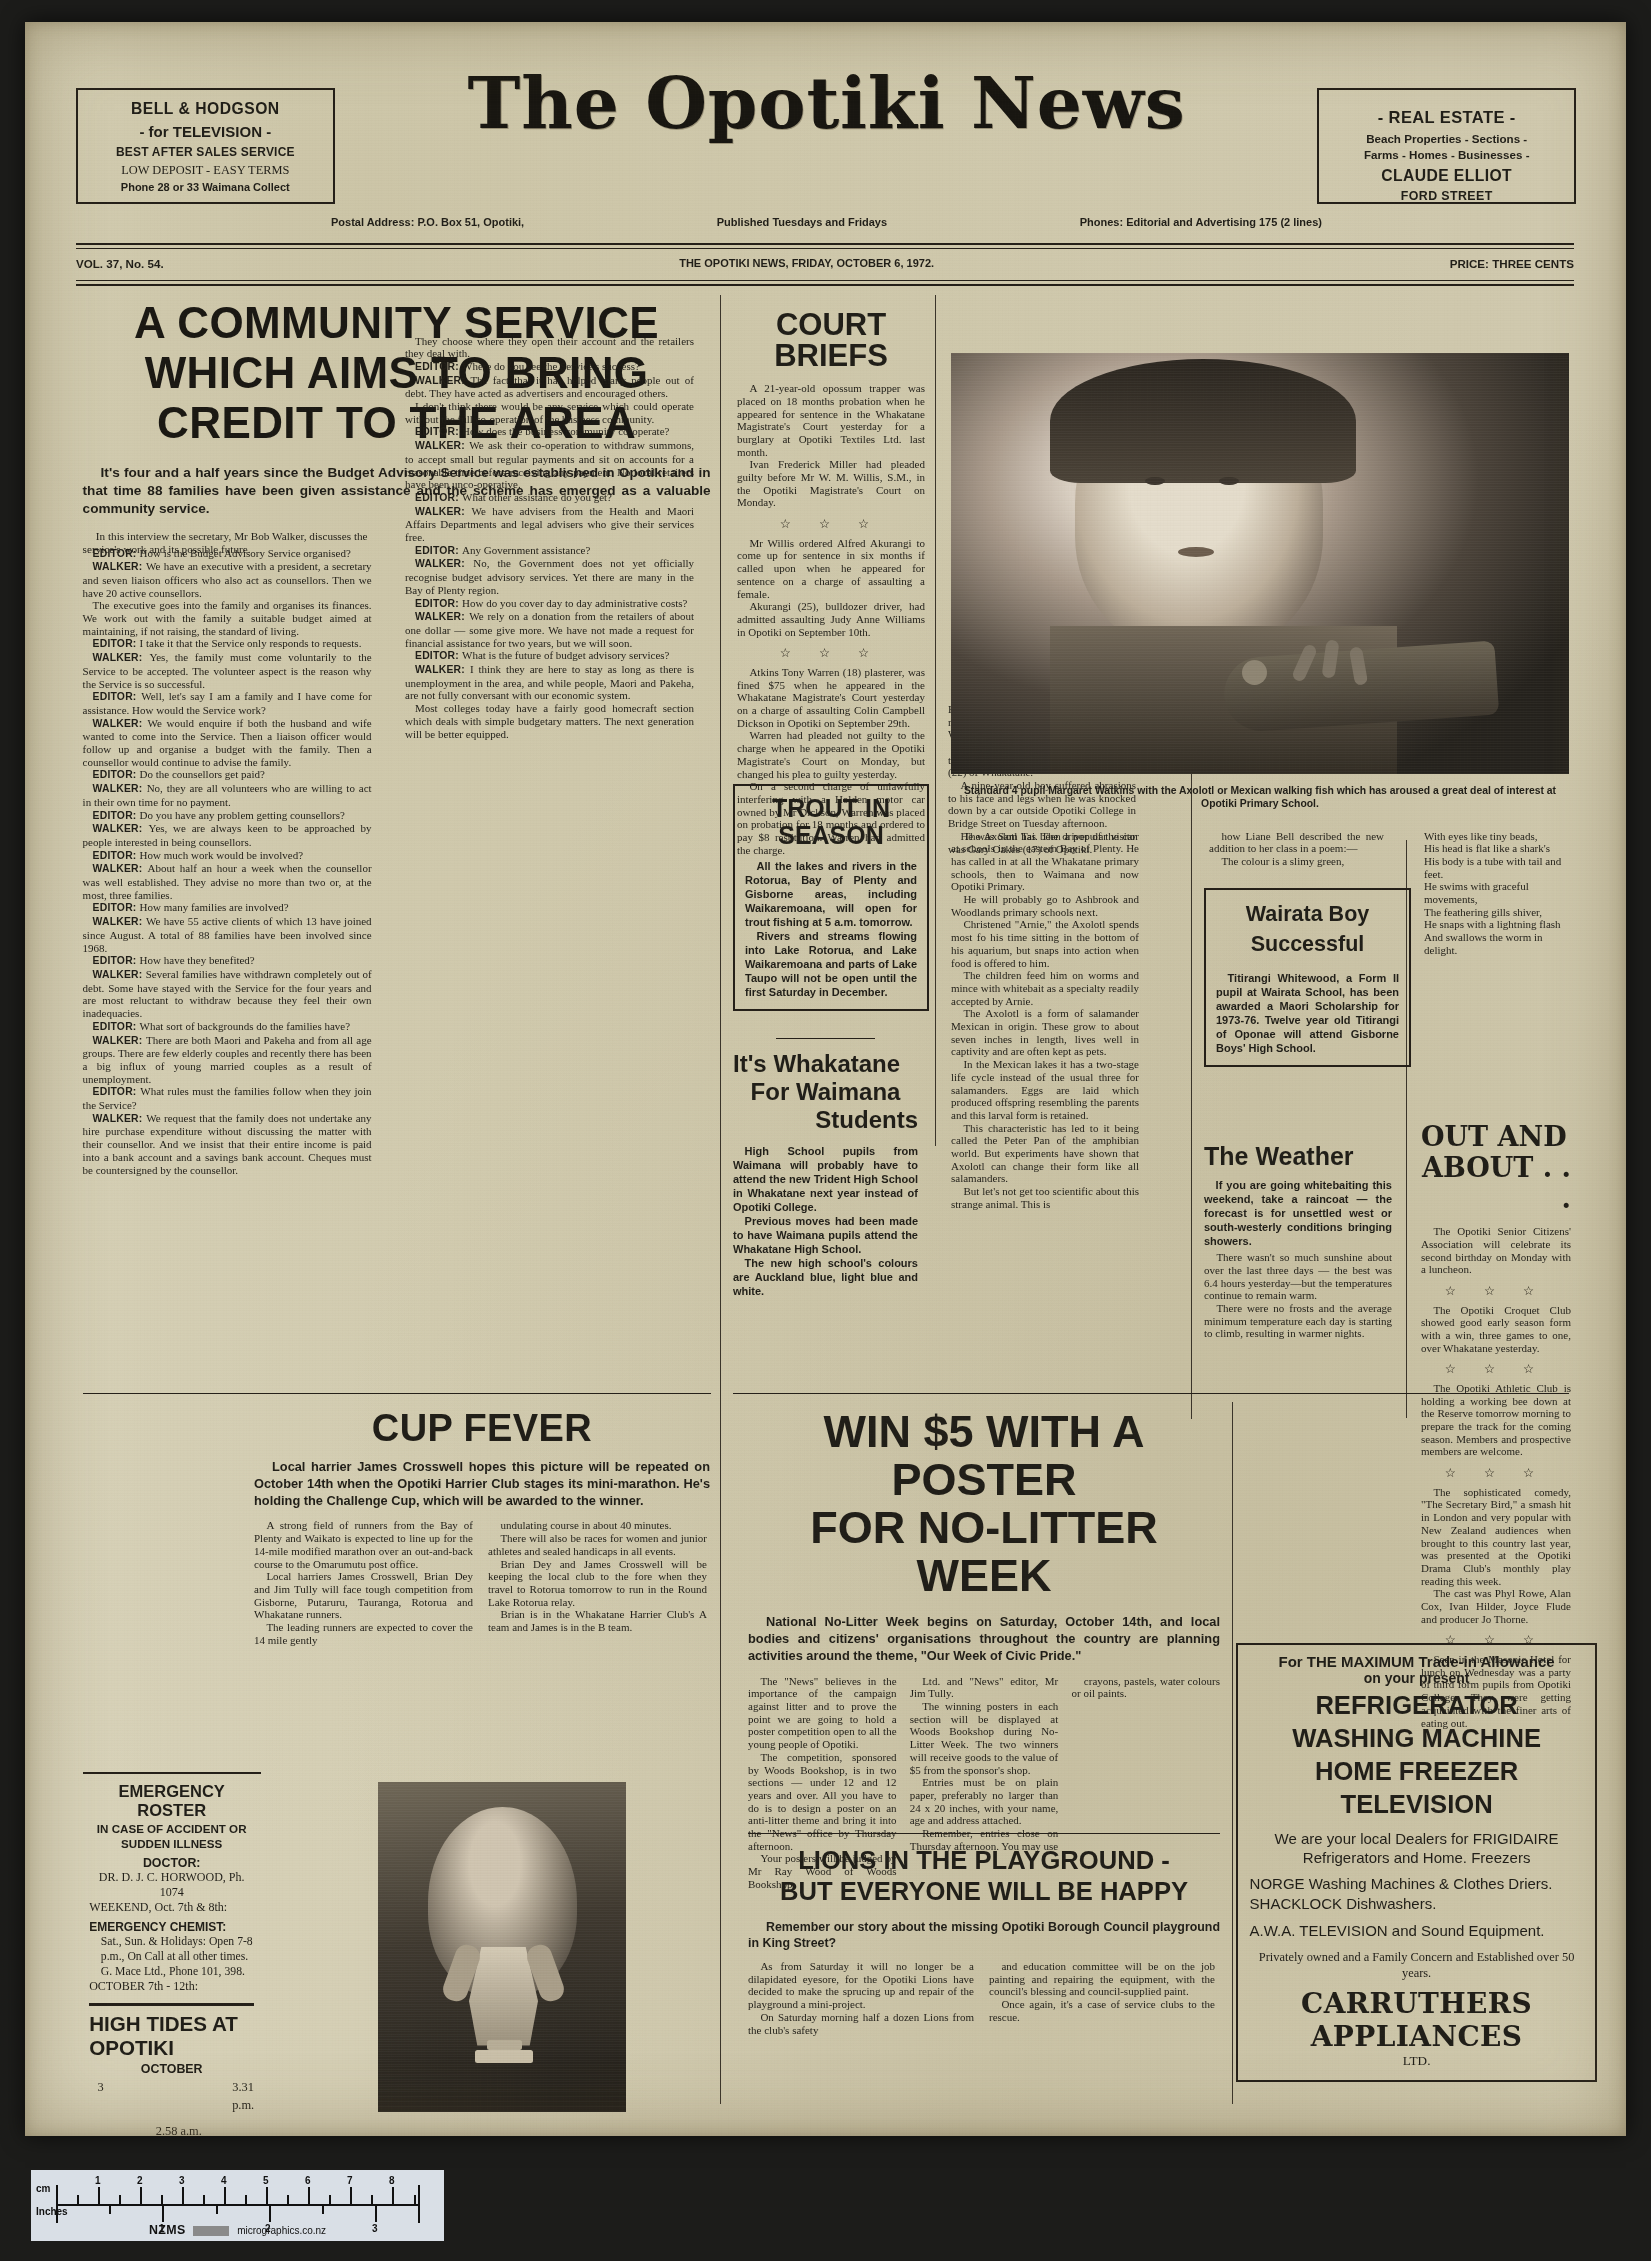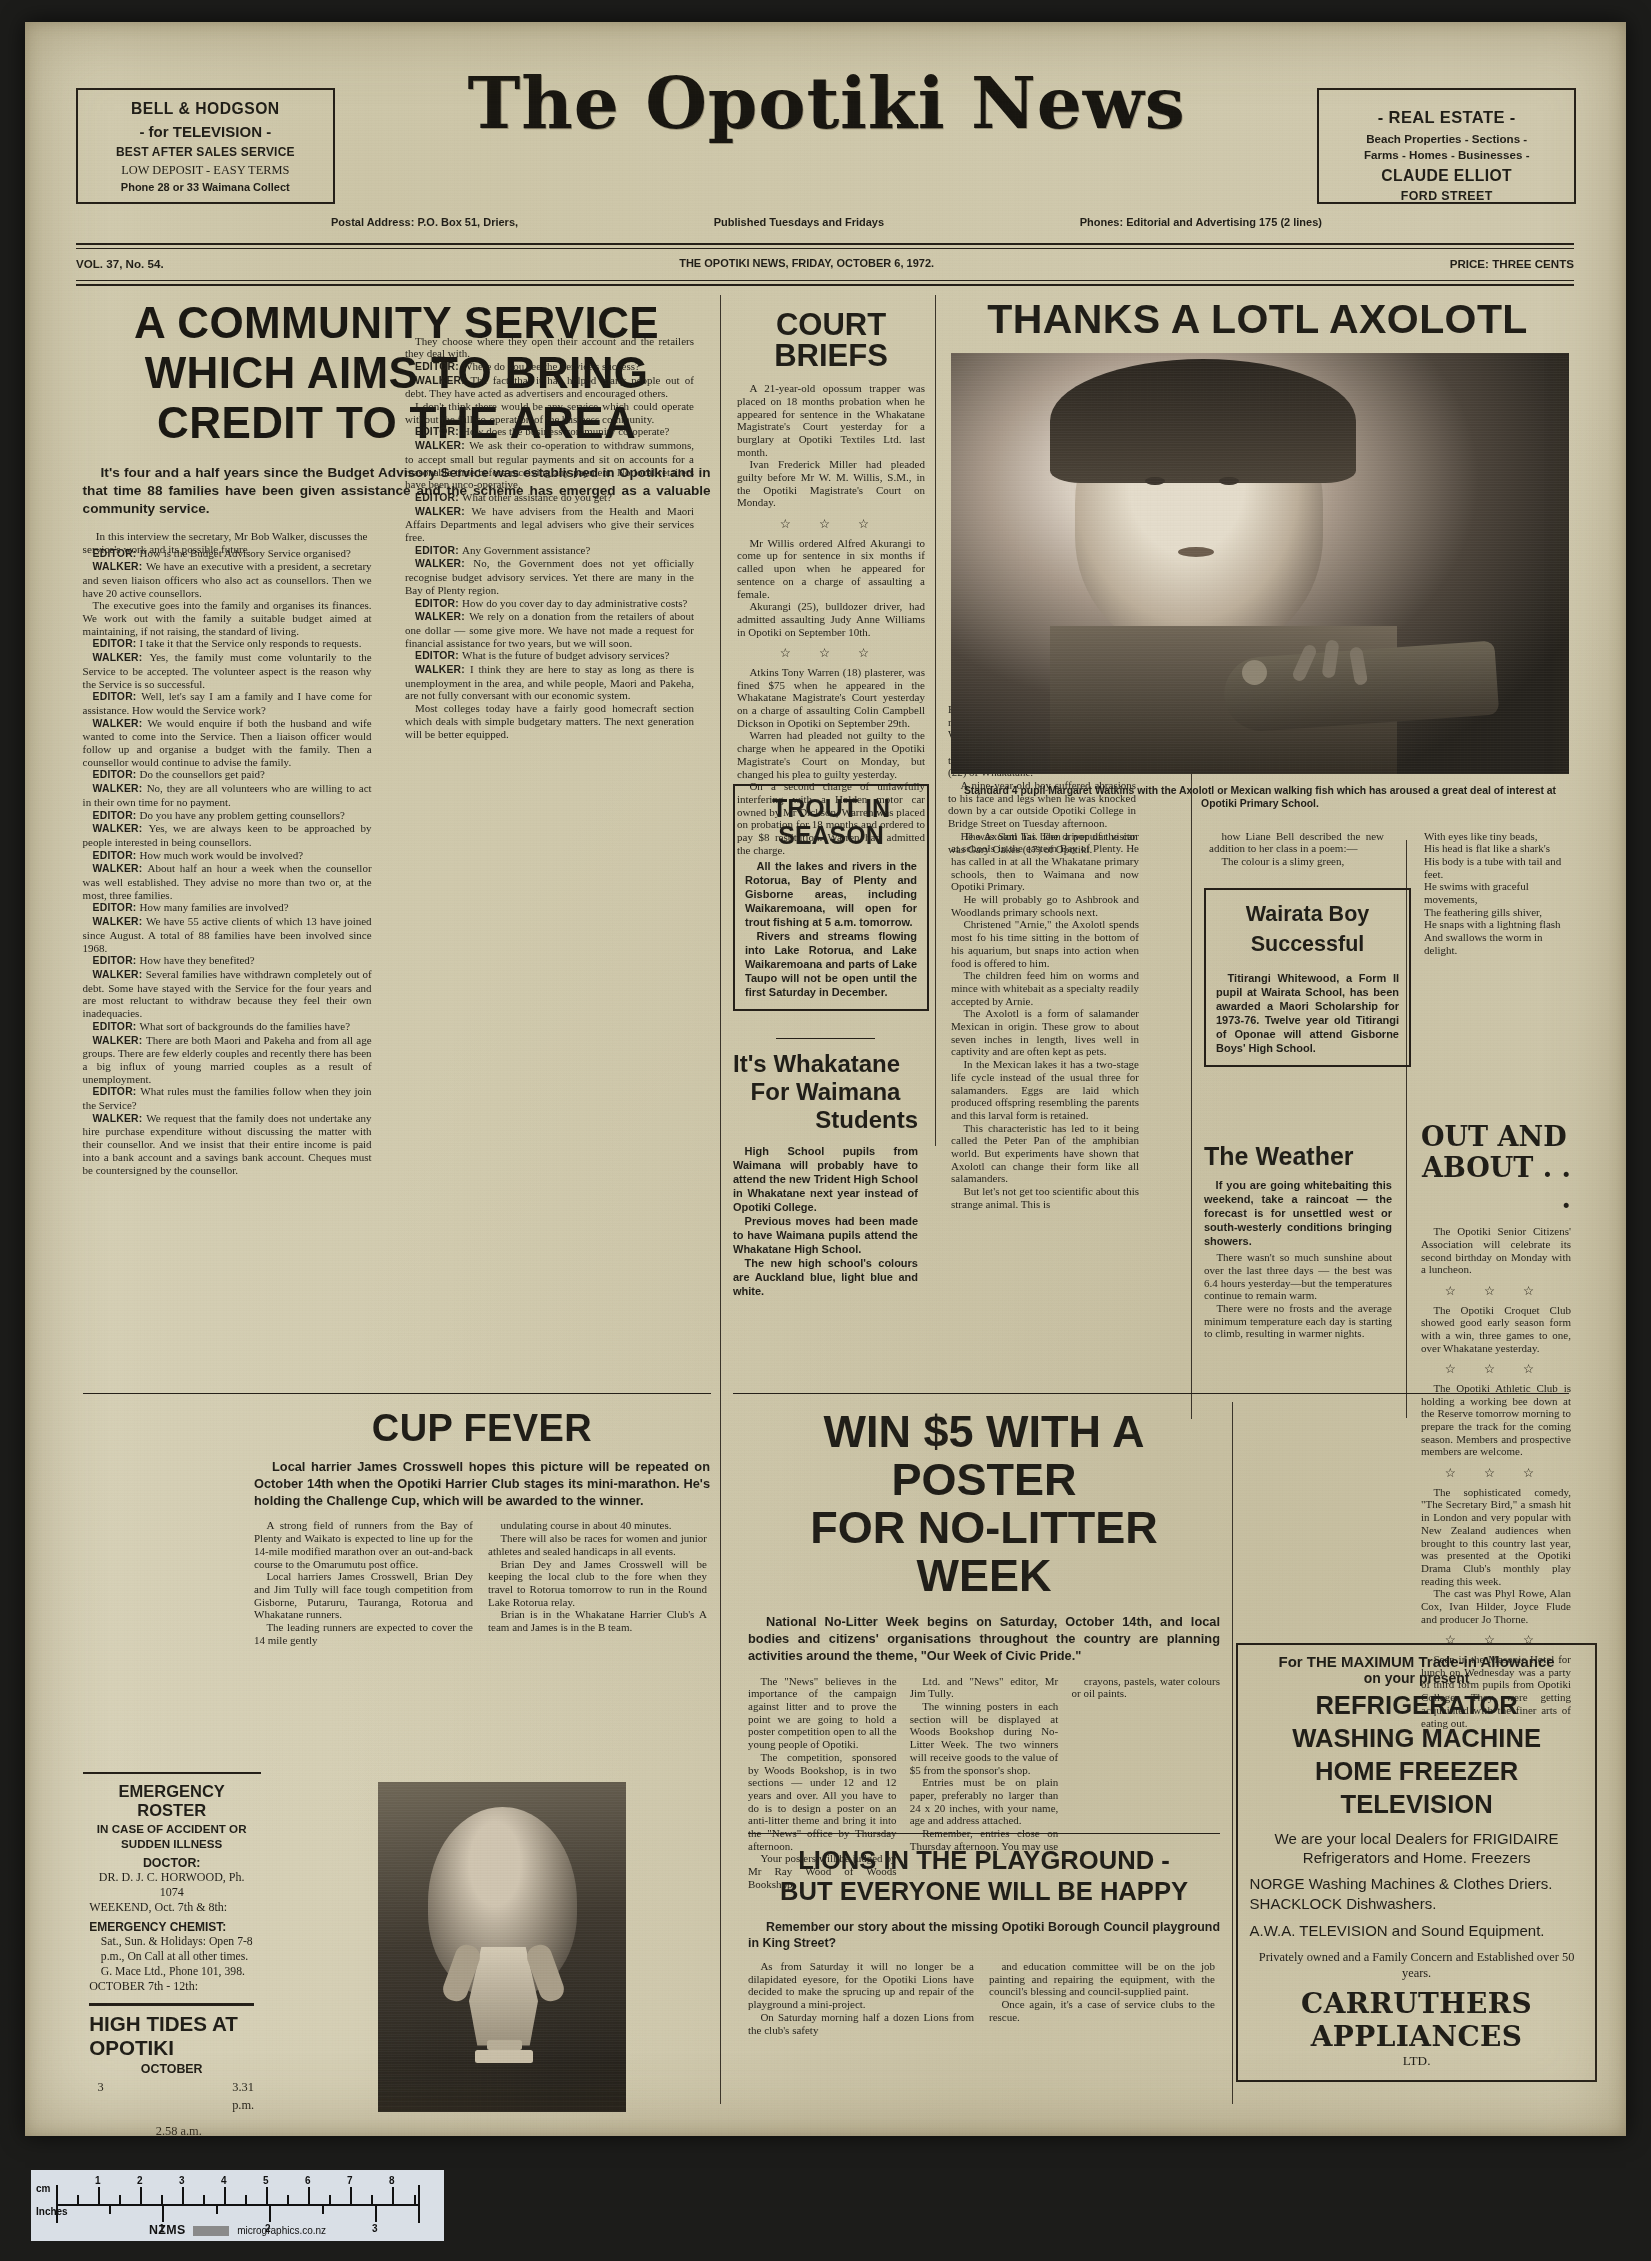--- a/index.html
+++ b/index.html
@@ -166,21 +166,21 @@
 
     <div class="adbox ad-re">
       <div class="r1">- REAL ESTATE -</div>
       <div class="r2">Beach Properties - Sections -</div>
       <div class="r3">Farms - Homes - Businesses -</div>
       <div class="r4">CLAUDE ELLIOT</div>
       <div class="r5">FORD STREET</div>
     </div>
 
     <div class="subline">
-      <span>Postal Address: P.O. Box 51, Driers,</span>
+      <span>Postal Address: P.O. Box 51, Opotiki,</span>
       <span>Published Tuesdays and Fridays</span>
       <span>Phones: Editorial and Advertising 175 (2 lines)</span>
     </div>
 
     <div class="rule-a"></div>
     <div class="rule-b"></div>
     <div class="volline">
       <span>VOL. 37, No. 54.</span>
       <span class="mid">THE OPOTIKI NEWS, FRIDAY, OCTOBER 6, 1972.</span>
       <span>PRICE: THREE CENTS</span>
@@ -303,23 +303,20 @@
           <p class="">She was Carol Terini, a passenger in the car driven by Richard Ranui Biddle (22) of Whakatane.</p>
           <p class="">A nine-year-old boy suffered abrasions to his face and legs when he was knocked down by a car outside Opotiki College in Bridge Street on Tuesday afternoon.</p>
           <p class="">He was Sam Tai. The driver of the car was Gary Oakes (17) of Opotiki.</p>
         </div>
     </div>
 
     <div class="col" style="left:872px;top:3.3px;width:188px;">
       <div class="news" id="court-cont"></div>
     </div>
 
-    <div class="col" style="left:872px;top:3.3px;width:619px;">
-      <div class="hl-axo">THANKS A LOTL AXOLOTL</div>
-    </div>
 
     <div class="photo" style="position:absolute;left:875px;top:58px;width:618px;height:421px;">
       <div style="position:absolute;inset:0;background:
           radial-gradient(ellipse at 34% 30%, #d9cfc2 0 16%, #a8998a 30%, #4a4239 55%, #24211c 80%),
           linear-gradient(180deg,#3a342c,#1d1a16);"></div>
       <div style="position:absolute;left:124px;top:25px;width:248px;height:273px;border-radius:46% 46% 42% 42%;
           background:radial-gradient(ellipse at 45% 38%, #e4dccb 0 30%, #bcae9a 58%, #6d6155 85%, #3b352d 100%);"></div>
       <div style="position:absolute;left:99px;top:6.6px;width:306px;height:124px;border-radius:50% 50% 10% 10%;
           background:linear-gradient(180deg,#2a251f,#4a4237);"></div>
       <div style="position:absolute;left:194px;top:124px;width:20px;height:8.3px;border-radius:50%;background:#3a332b;"></div>

